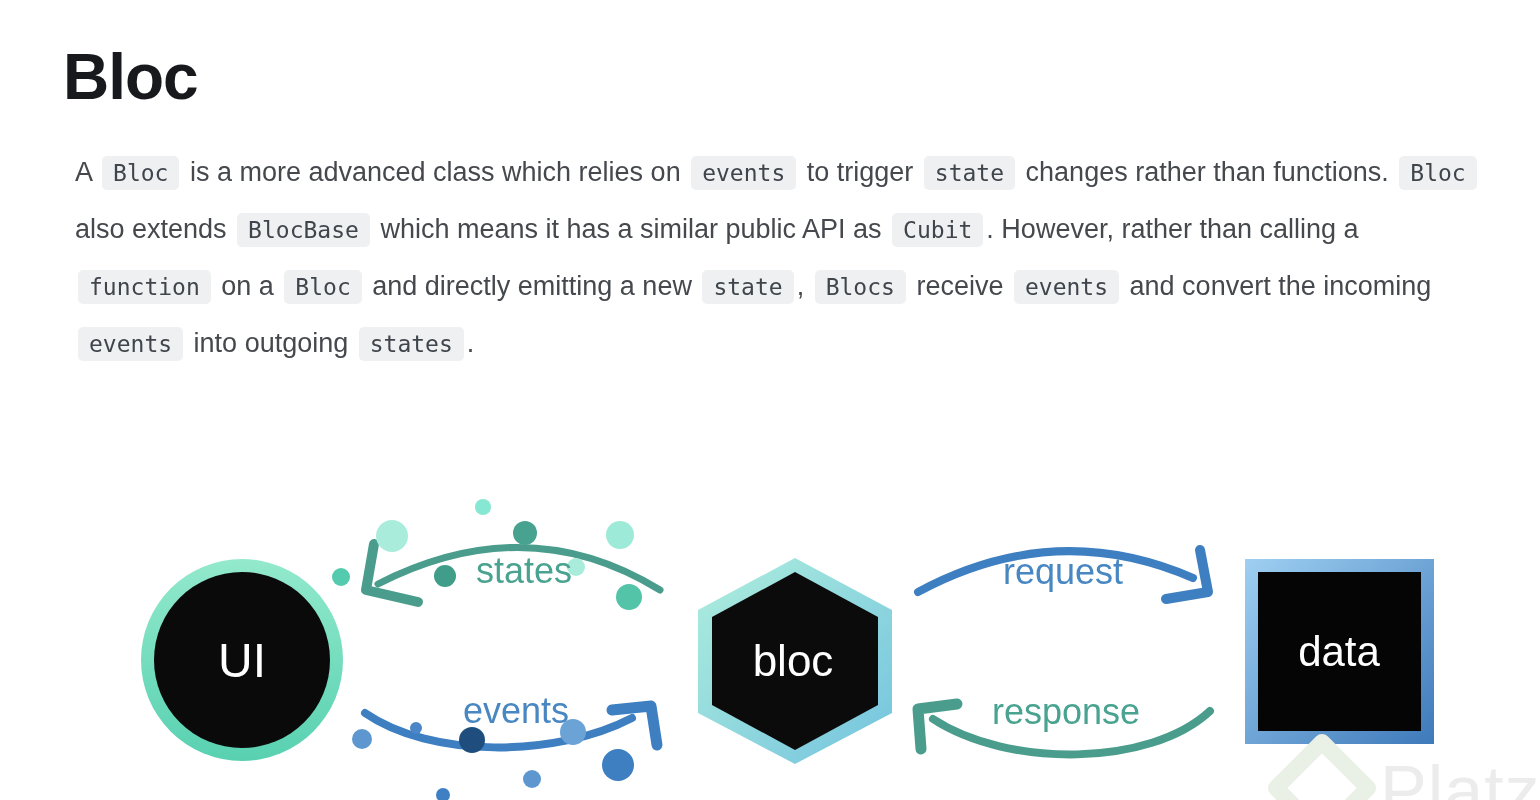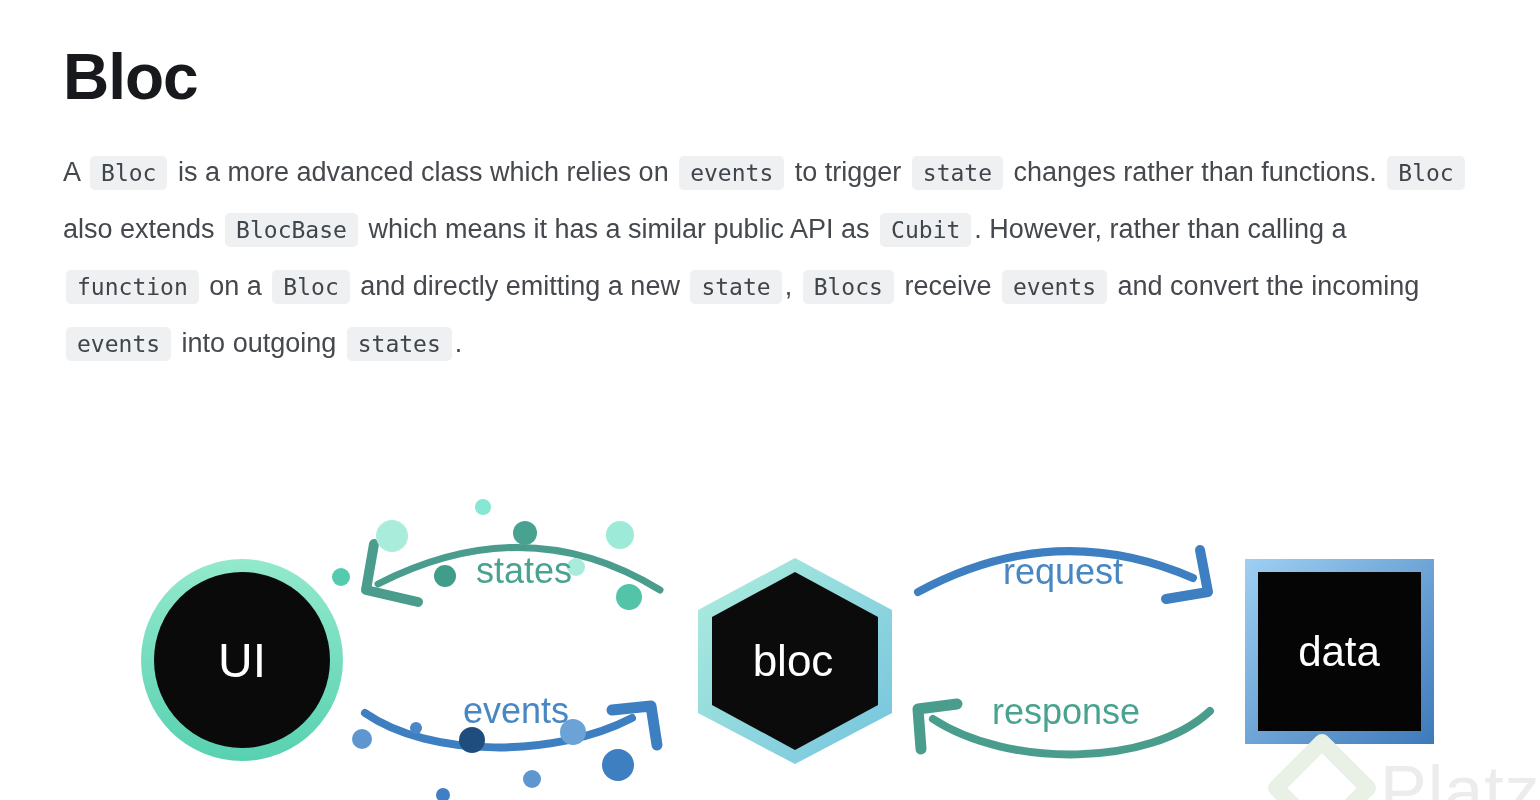--- a/index.html
+++ b/index.html
@@ -1,21 +1,21 @@
 <!DOCTYPE html>
 <html><head>
 <meta charset="utf-8">
 <style>
   * { margin:0; padding:0; box-sizing:border-box; }
   html,body { width:1540px; height:800px; background:#ffffff; overflow:hidden; position:relative;
               font-family:"Liberation Sans", sans-serif; }
   main { position:relative; width:1540px; height:800px; }
   .text-col { padding:0 60px 0 63px; }
   h1.page-title { margin-top:40px; font-size:64px; font-weight:700; color:#17191d; letter-spacing:-1px; }
-  p.intro { margin-top:30px; max-width:1450px; font-size:27px; line-height:56px; color:#45484d; }
+  p.intro { margin-top:30px; max-width:1450px; font-size:27px; line-height:56px; color:#45484d;margin-left:12px; }
   p.intro code { font-family:"DejaVu Sans Mono","Liberation Mono",monospace; font-size:23px;
                  background:#eef0f2; color:#3f454b; padding:4px 11px; border-radius:5px; margin:0 3px; }
   .diagram { position:absolute; left:0; top:440px; width:1540px; height:360px; }
   .diagram svg { display:block; width:1540px; height:360px; }
   .arrow-label { font-family:"Liberation Sans", sans-serif; font-size:36px; font-weight:400; }
   .node-label { font-family:"Liberation Sans", sans-serif; fill:#ffffff; }
 </style>
 </head>
 <body>
 

